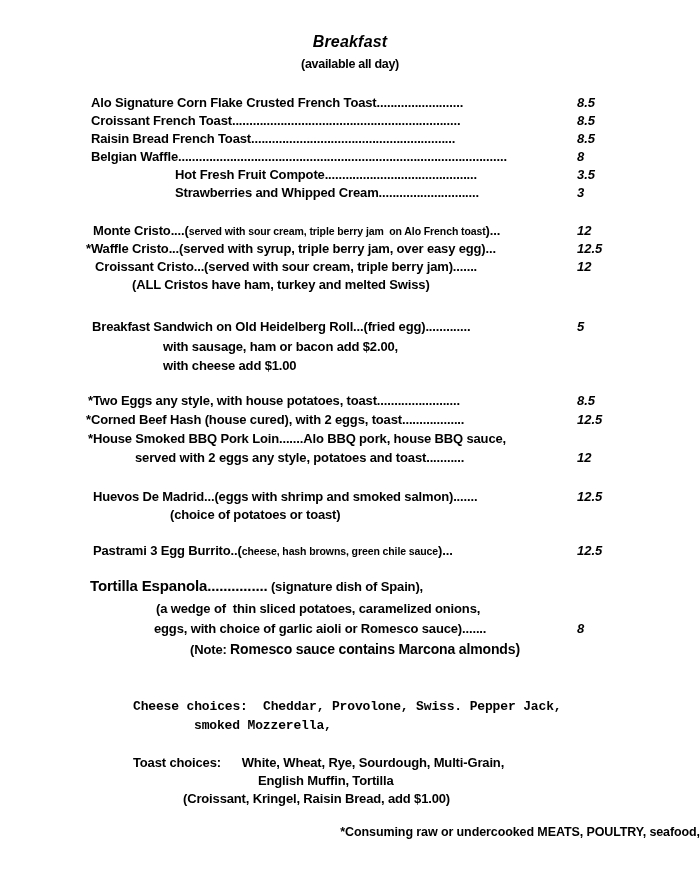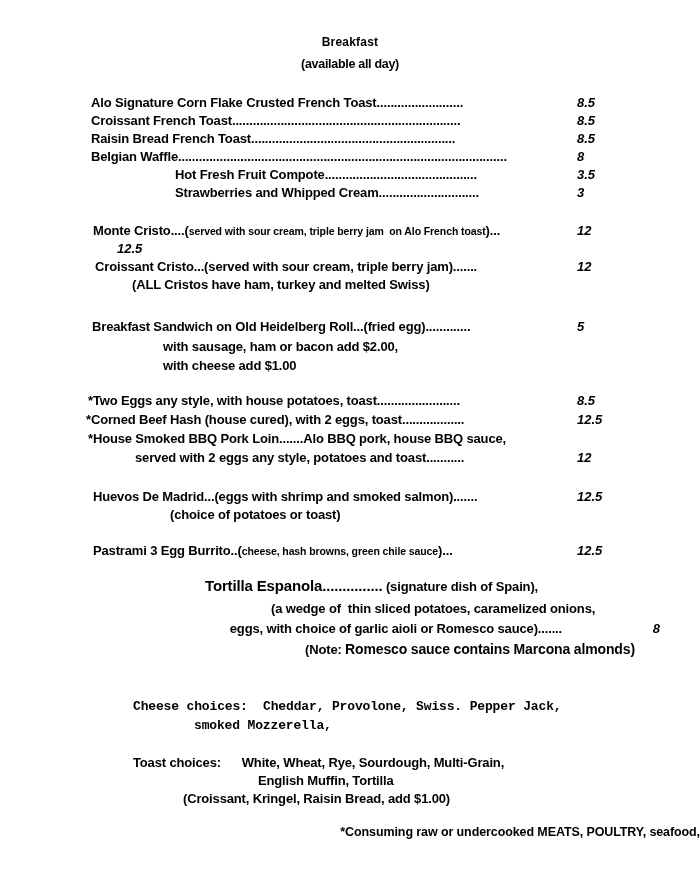--- a/index.html
+++ b/index.html
@@ -7,24 +7,25 @@
   body {
     width: 700px; height: 870px;
     background: #ffffff;
     color: #000000;
     font-family: "Liberation Sans", sans-serif;
     overflow: hidden;
   }
   .title {
     padding-top: 30px;
     text-align: center;
-    font-size: 12px;
+    font-size: 16px;
     font-weight: bold;
     line-height: 24px;
     letter-spacing: 0.2px;
+    font-style: italic;
   }
   .subtitle {
     text-align: center;
     font-size: 12.5px;
     font-weight: bold;
     line-height: 15px;
     margin-top: 3px;
     letter-spacing: -0.3px;
   }
   .menu { padding-left: 85px; padding-right: 40px; }
@@ -54,21 +55,21 @@
   .lg  { font-size: 15px; }
   #secA { margin-top: 22px; }
   #secB { margin-top: 20px; }
   #secC { margin-top: 23px; }
   #secC .row { line-height: 19.5px; }
   #secD { margin-top: 15px; }
   #secD .row { line-height: 19px; }
   #secE { margin-top: 21px; }
   #secF { margin-top: 18px; }
   #secG { margin-top: 14px; }
-  #secG .row { line-height: 20px; justify-content: flex-end; }
+  #secG .row { line-height: 20px; }
   #secG .row.first { line-height: 24px; }
   #secH { margin-top: 37px; }
   #secH .row { line-height: 19px; font-family: Liberation Mono, monospace; }
   #secI { margin-top: 19px; }
   #secJ {
     margin-top: 17px;
     text-align: right;
     font-size: 12.5px;
     font-weight: bold;
     line-height: 15.5px;
@@ -111,20 +112,21 @@
         <div class="p">3</div>
       </div>
     </div>
 
     <div id="secB">
       <div class="row">
         <div class="t" style="padding-left:8px"><span>Monte Cristo....(</span><span class="sm">served with sour cream, triple berry jam  on Alo French toast</span><span>)...</span></div>
         <div class="p">12</div>
       </div>
       <div class="row">
+        <div class="t" style="padding-left:1px">*Waffle Cristo...(served with syrup, triple berry jam, over easy egg)...</div>
         <div class="p">12.5</div>
       </div>
       <div class="row">
         <div class="t" style="padding-left:10px">Croissant Cristo...(served with sour cream, triple berry jam).......</div>
         <div class="p">12</div>
       </div>
       <div class="row">
         <div class="t" style="padding-left:47px">(ALL Cristos have ham, turkey and melted Swiss)</div>
       </div>
     </div>

